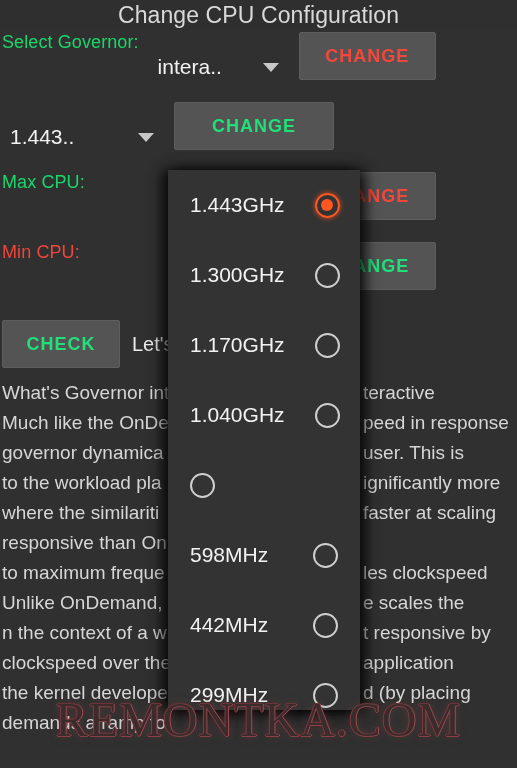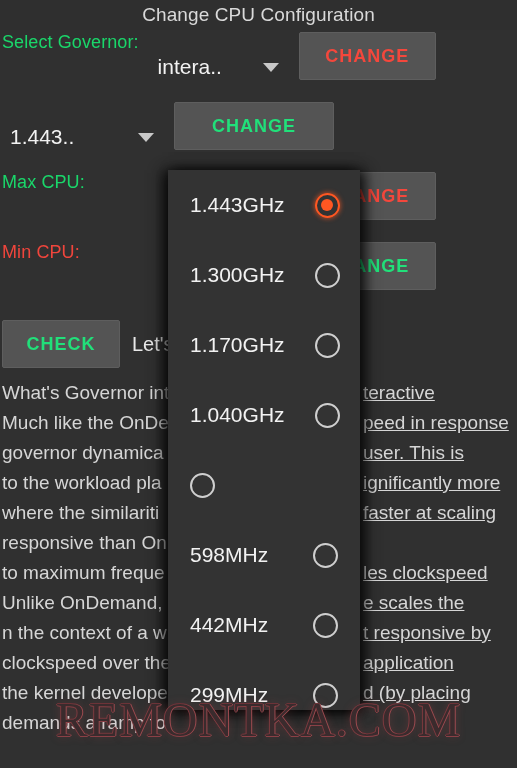--- a/index.html
+++ b/index.html
@@ -23,21 +23,21 @@
     left: 0; top: 0;
     width: 517px;
     height: 30px;
     display: flex;
     align-items: center;
     justify-content: center;
     background: #2f2f2f;
   }
   #title-bar .title-text {
     color: #d9d9d9;
-    font-size: 19px;
+    font-size: 23px;
     letter-spacing: 0.1px;
   }
 
   
   .config-row {
     position: absolute;
     left: 0;
     width: 436px;
     height: 70px;
     display: flex;
@@ -236,21 +236,21 @@
     <div class="line">where the similariti</div>
     <div class="line">responsive than Onl</div>
     <div class="line">to maximum freque</div>
     <div class="line">Unlike OnDemand,</div>
     <div class="line">n the context of a w</div>
     <div class="line">clockspeed over the</div>
     <div class="line">the kernel develope</div>
     <div class="line">demands a ramp to</div>
   </div>
 
-  <div id="info-text-right" style="position:absolute;left:363px;top:378px;width:154px;color:#d6d6d6;font-size:19px;line-height:30px;white-space:nowrap;overflow:hidden;text-decoration:underline;">
+  <div id="info-text-right" style="position:absolute;left:363px;top:378px;width:154px;color:#d6d6d6;font-size:19px;line-height:30px;white-space:nowrap;overflow:hidden;">
     <div class="line" style="height:30px">teractive</div>
     <div class="line" style="height:30px">peed in response</div>
     <div class="line" style="height:30px">user. This is</div>
     <div class="line" style="height:30px">ignificantly more</div>
     <div class="line" style="height:30px">faster at scaling</div>
     <div class="line" style="height:30px"></div>
     <div class="line" style="height:30px">les clockspeed</div>
     <div class="line" style="height:30px">e scales the</div>
     <div class="line" style="height:30px">t responsive by</div>
     <div class="line" style="height:30px">application</div>

